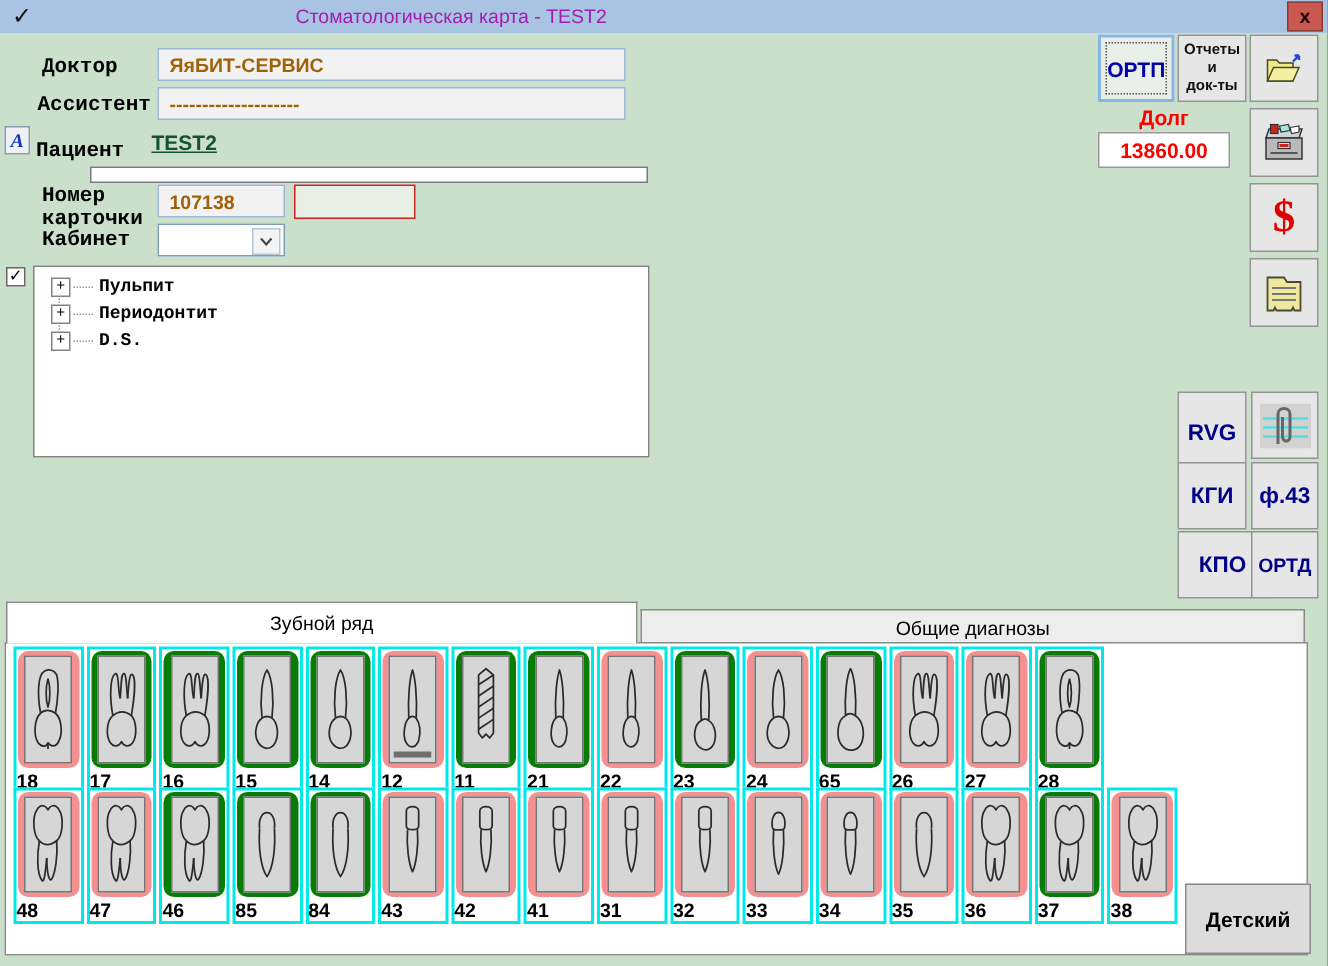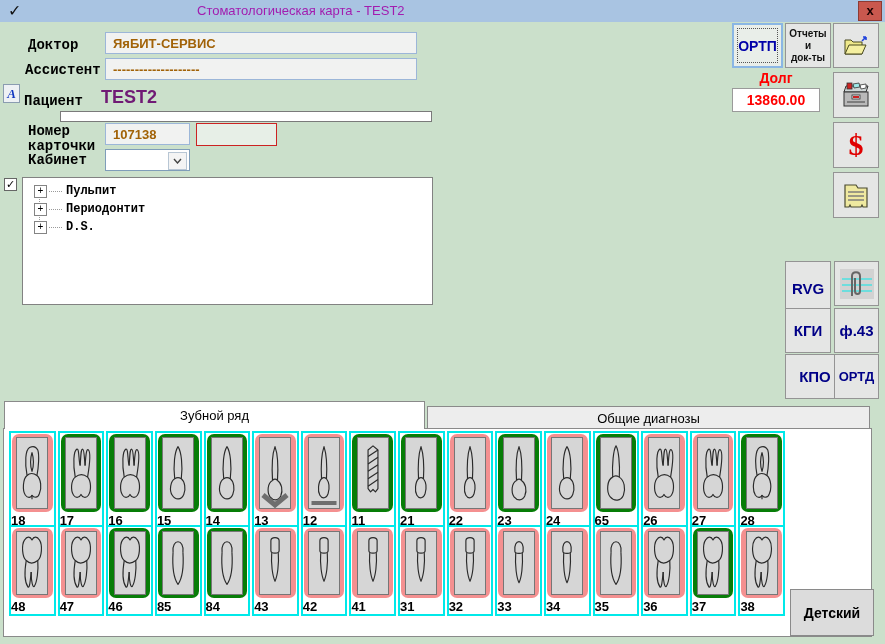--- a/index.html
+++ b/index.html
@@ -12,22 +12,22 @@
   .close-btn{position:absolute;right:3px;top:1px;width:24px;height:20px;background:#c9584e;
              border:1px solid #8d3a33;color:#1a0000;font-weight:bold;font-size:13px;
              text-align:center;line-height:18px;box-sizing:border-box;cursor:pointer;}
   
   .lbl{position:absolute;font-weight:bold;font-size:14px;color:#000;font-family:Liberation Mono, monospace;}
   .field{position:absolute;background:#f1f2f1;border:1px solid #9cb6d8;font-weight:bold;
          font-size:13px;padding:0 7px;box-sizing:border-box;display:flex;align-items:center;color:#a16207;}
   .a-btn{position:absolute;left:3px;top:84px;width:17px;height:19px;background:#eef1f4;
          border:1px solid #8a9cb0;color:#1238c0;font:italic bold 13px "Liberation Serif",serif;
          text-align:center;line-height:17px;box-sizing:border-box;cursor:pointer;}
-  .patient-link{position:absolute;left:101px;top:87px;font-size:18px;font-weight:bold;
-                color:#701a75;cursor:pointer;}
+  .patient-link{position:absolute;left:101px;top:87px;font-size:14px;font-weight:bold;
+                color:#14532d;text-decoration:underline;cursor:pointer;}
   .long-input{position:absolute;left:60px;top:111px;width:372px;height:11px;background:#fff;
               border:1px solid #7a7a7a;box-sizing:border-box;}
   .red-box{position:absolute;left:196px;top:123px;width:81px;height:23px;background:#e7efe7;
            border:1px solid #cc2222;box-sizing:border-box;}
   .combo{position:absolute;left:105px;top:149px;width:85px;height:22px;background:#fff;
          border:1px solid #7f9db9;box-sizing:border-box;}
   .combo-arrow{position:absolute;right:2px;top:2px;width:17px;height:16px;background:#f4f4f4;
                border:1px solid #b8c6d4;display:flex;align-items:center;justify-content:center;cursor:pointer;}
   .checkbox{position:absolute;left:4px;top:178px;width:13px;height:13px;background:#fff;
             border:1px solid #666;box-sizing:border-box;font-size:11px;line-height:10px;
@@ -267,34 +267,20 @@
                 <path d="M13 44 C8 47 6 58 10 64 C14 70 21 70 24 63 C27 56 25 47 21 44 C18 42 16 42 13 44"></path>
               </svg>
             </div>
           </div>
           <div class="tooth-num">14</div>
         </div>
         <div class="tooth-cell">
           <div class="tooth-frame state-pink">
             <div class="tooth-box">
               <svg viewBox="0 0 34 74">
-                <path d="M14 46 C13 30 14 13 17 5 C20 13 21 30 20 46"></path>
-                <path d="M14 46 C8 49 7 60 11 66 C15 71 21 71 24 65 C27 58 25 49 20 46 C18 44 16 44 14 46"></path>
-              </svg>
-            </div>
-            <svg viewBox="0 0 34 16" width="34" height="16" class="mark-check">
-              <path d="M5 3 L17 13 L29 3"></path>
-            </svg>
-          </div>
-          <div class="tooth-num">13</div>
-        </div>
-        <div class="tooth-cell">
-          <div class="tooth-frame state-pink">
-            <div class="tooth-box">
-              <svg viewBox="0 0 34 74">
                 <path d="M14 44 C13 26 15 11 17 5 C19 11 21 26 20 44"></path>
                 <path d="M14 44 C10 48 9 59 12 64 C15 69 20 68 22 62 C24 55 23 48 20 44 C18 42 16 42 14 44"></path>
               </svg>
             </div>
             <div class="mark-bar"></div>
           </div>
           <div class="tooth-num">12</div>
         </div>
         <div class="tooth-cell">
           <div class="tooth-frame state-green">

